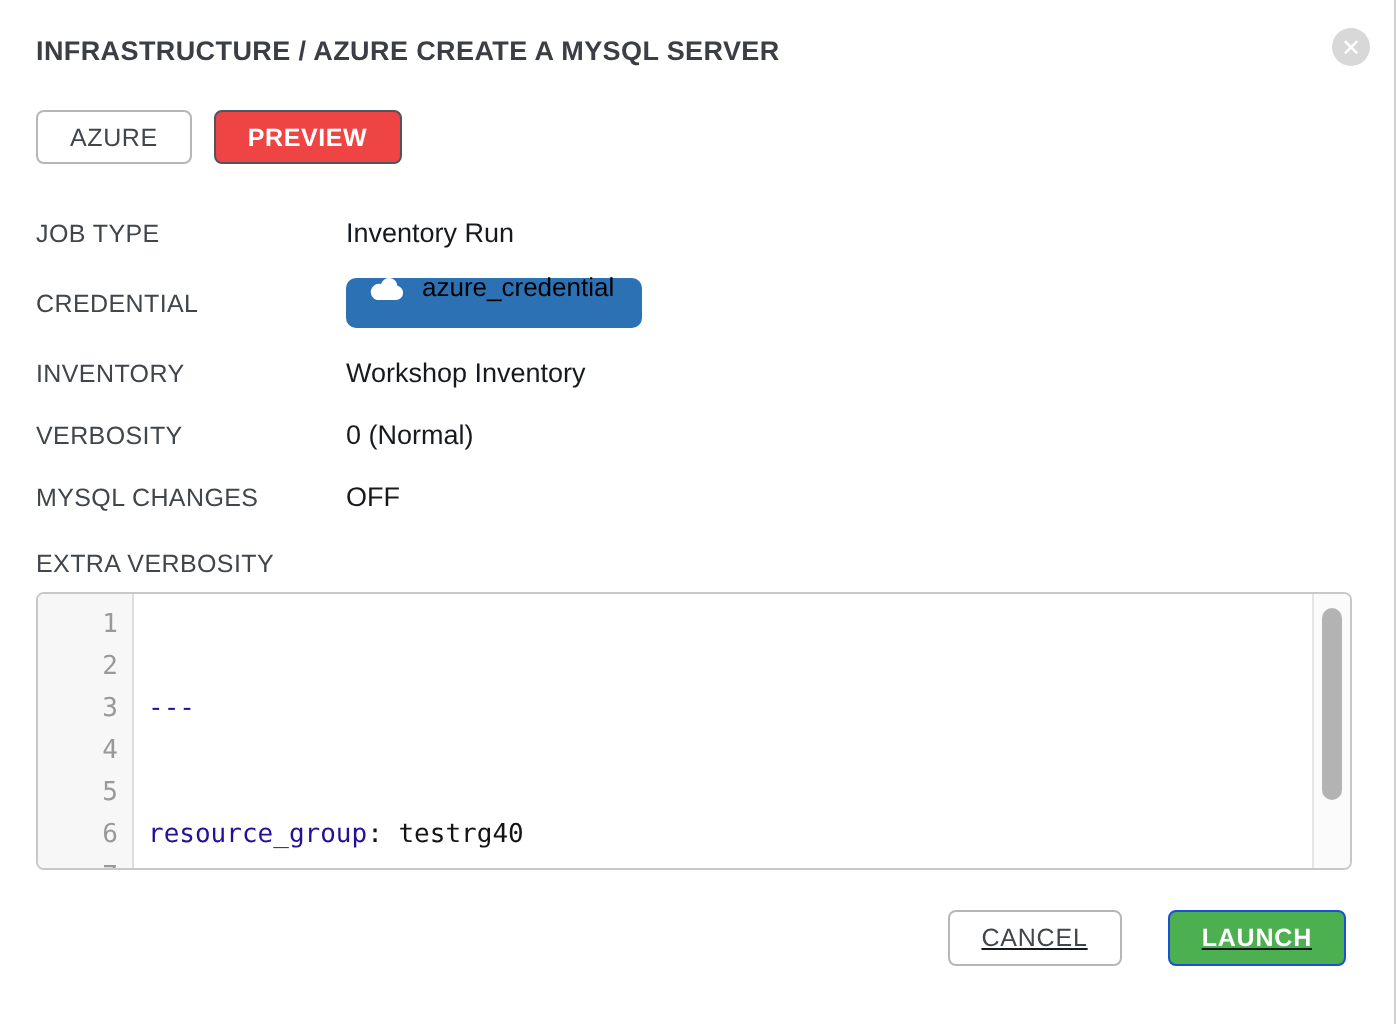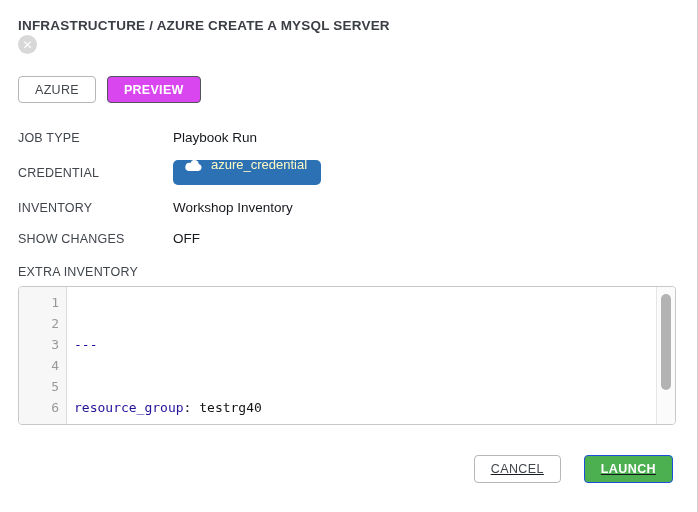--- a/index.html
+++ b/index.html
@@ -13,21 +13,20 @@
     background: #fff;
     border-right: 1px solid #d0d0d0;
     position: relative;
     padding: 12px 0 0 18px;
   }
   
   .modal-header {
     display: flex; align-items: flex-start; justify-content: space-between;
     padding-right: 12px;
     margin-bottom: 22px;
-    flex-direction: column;
   }
   .modal-title {
     font-size: 13.5px; font-weight: bold; color: #3b3e44;
     letter-spacing: .2px; padding-top: 6px;
   }
   .close-btn {
     width: 19px; height: 19px; border-radius: 50%;
     background: #d8d8d8; color: #ffffff;
     display: flex; align-items: center; justify-content: center;
     font-size: 12px; font-weight: bold; cursor: pointer;
@@ -36,32 +35,32 @@
   }
   
   .tabs { display: flex; gap: 11px; margin-bottom: 26px; }
   .tab {
     height: 27px; padding: 0 16px;
     display: inline-flex; align-items: center; justify-content: center;
     font-size: 12.5px; border-radius: 4px; cursor: pointer;
     letter-spacing: .3px;
   }
   .tab.inactive { background: #fff; border: 1px solid #b7b7b7; color: #41464c; }
-  .tab.active   { background: #d946ef; border: 1px solid #50555b; color: #fff; font-weight: bold; }
+  .tab.active   { background: #ef4444; border: 1px solid #50555b; color: #fff; font-weight: bold; }
   
   .fields { margin-bottom: 18px; }
   .field-row { display: flex; align-items: center; margin-bottom: 14px; min-height: 17px; }
   .field-label {
     width: 155px; flex: 0 0 155px;
     font-size: 12.5px; color: #41464c; letter-spacing: .2px;
   }
   .field-value { font-size: 13.5px; color: #16191d; }
   .badge {
     display: inline-flex; align-items: center; gap: 9px;
-    background: #2d71b5; color: #fef9c3;
+    background: #2d71b5; color: #000000;
     border-radius: 5px; height: 25px; padding: 0 14px 16px 12px;
     font-size: 13px; cursor: pointer;
   }
   .badge svg { display: block; }
   
   .extra-vars-label {
     font-size: 12.5px; color: #41464c; letter-spacing: .2px;
     margin-bottom: 7px; margin-top: 3px;
   }
   .editor {
@@ -121,49 +120,53 @@
 
   <div class="tabs">
     <div class="tab inactive">AZURE</div>
     <div class="tab active">PREVIEW</div>
   </div>
 
   <div class="fields">
 
     <div class="field-row">
       <div class="field-label">JOB TYPE</div>
-      <div class="field-value">Playbook Run</div>
+      <div class="field-value">Inventory Run</div>
     </div>
 
     <div class="field-row">
       <div class="field-label">CREDENTIAL</div>
       <div class="badge">
         <span>
           <svg width="17" height="12" viewBox="0 0 17 12">
               <path fill="#ffffff" d="M13.7 4.9a4.2 4.2 0 0 0-8.2-.9A3.5 3.5 0 0 0 3.5 12h9.8a3.6 3.6 0 0 0 .4-7.1z"></path>
             </svg>
         </span>
         <span>azure_credential</span>
       </div>
     </div>
 
     <div class="field-row">
       <div class="field-label">INVENTORY</div>
       <div class="field-value">Workshop Inventory</div>
     </div>
 
+    <div class="field-row">
+      <div class="field-label">VERBOSITY</div>
+      <div class="field-value">0 (Normal)</div>
+    </div>
 
     <div class="field-row">
-      <div class="field-label">SHOW CHANGES</div>
+      <div class="field-label">MYSQL CHANGES</div>
       <div class="field-value">OFF</div>
     </div>
 
   </div>
 
-  <div class="extra-vars-label">EXTRA INVENTORY</div>
+  <div class="extra-vars-label">EXTRA VERBOSITY</div>
 
   <div class="editor">
     <div class="editor-gutter">
       <div>1</div>
       <div>2</div>
       <div>3</div>
       <div>4</div>
       <div>5</div>
       <div>6</div>
       <div>7</div>

